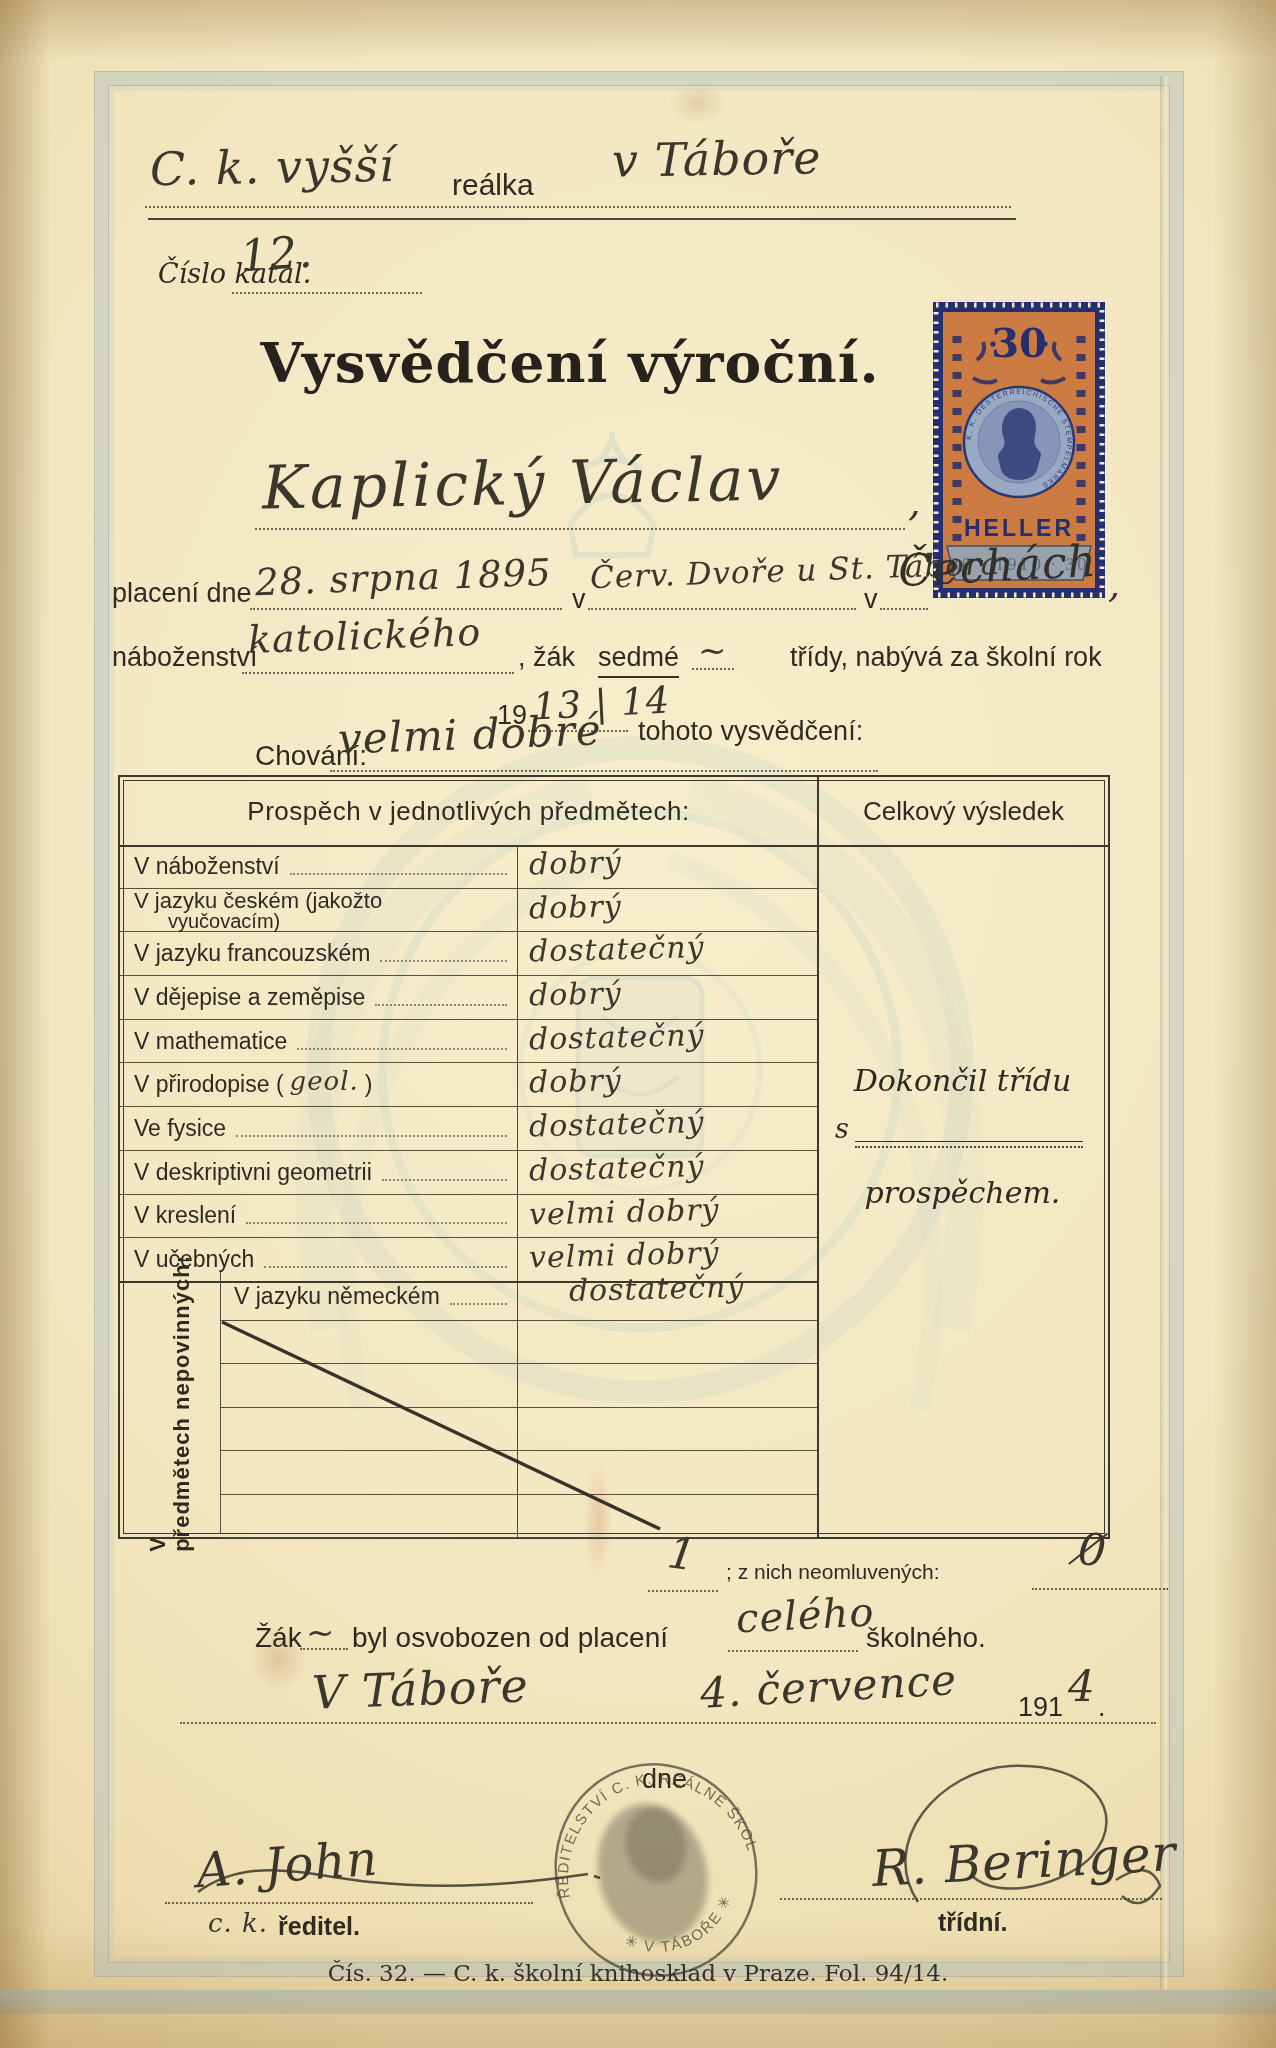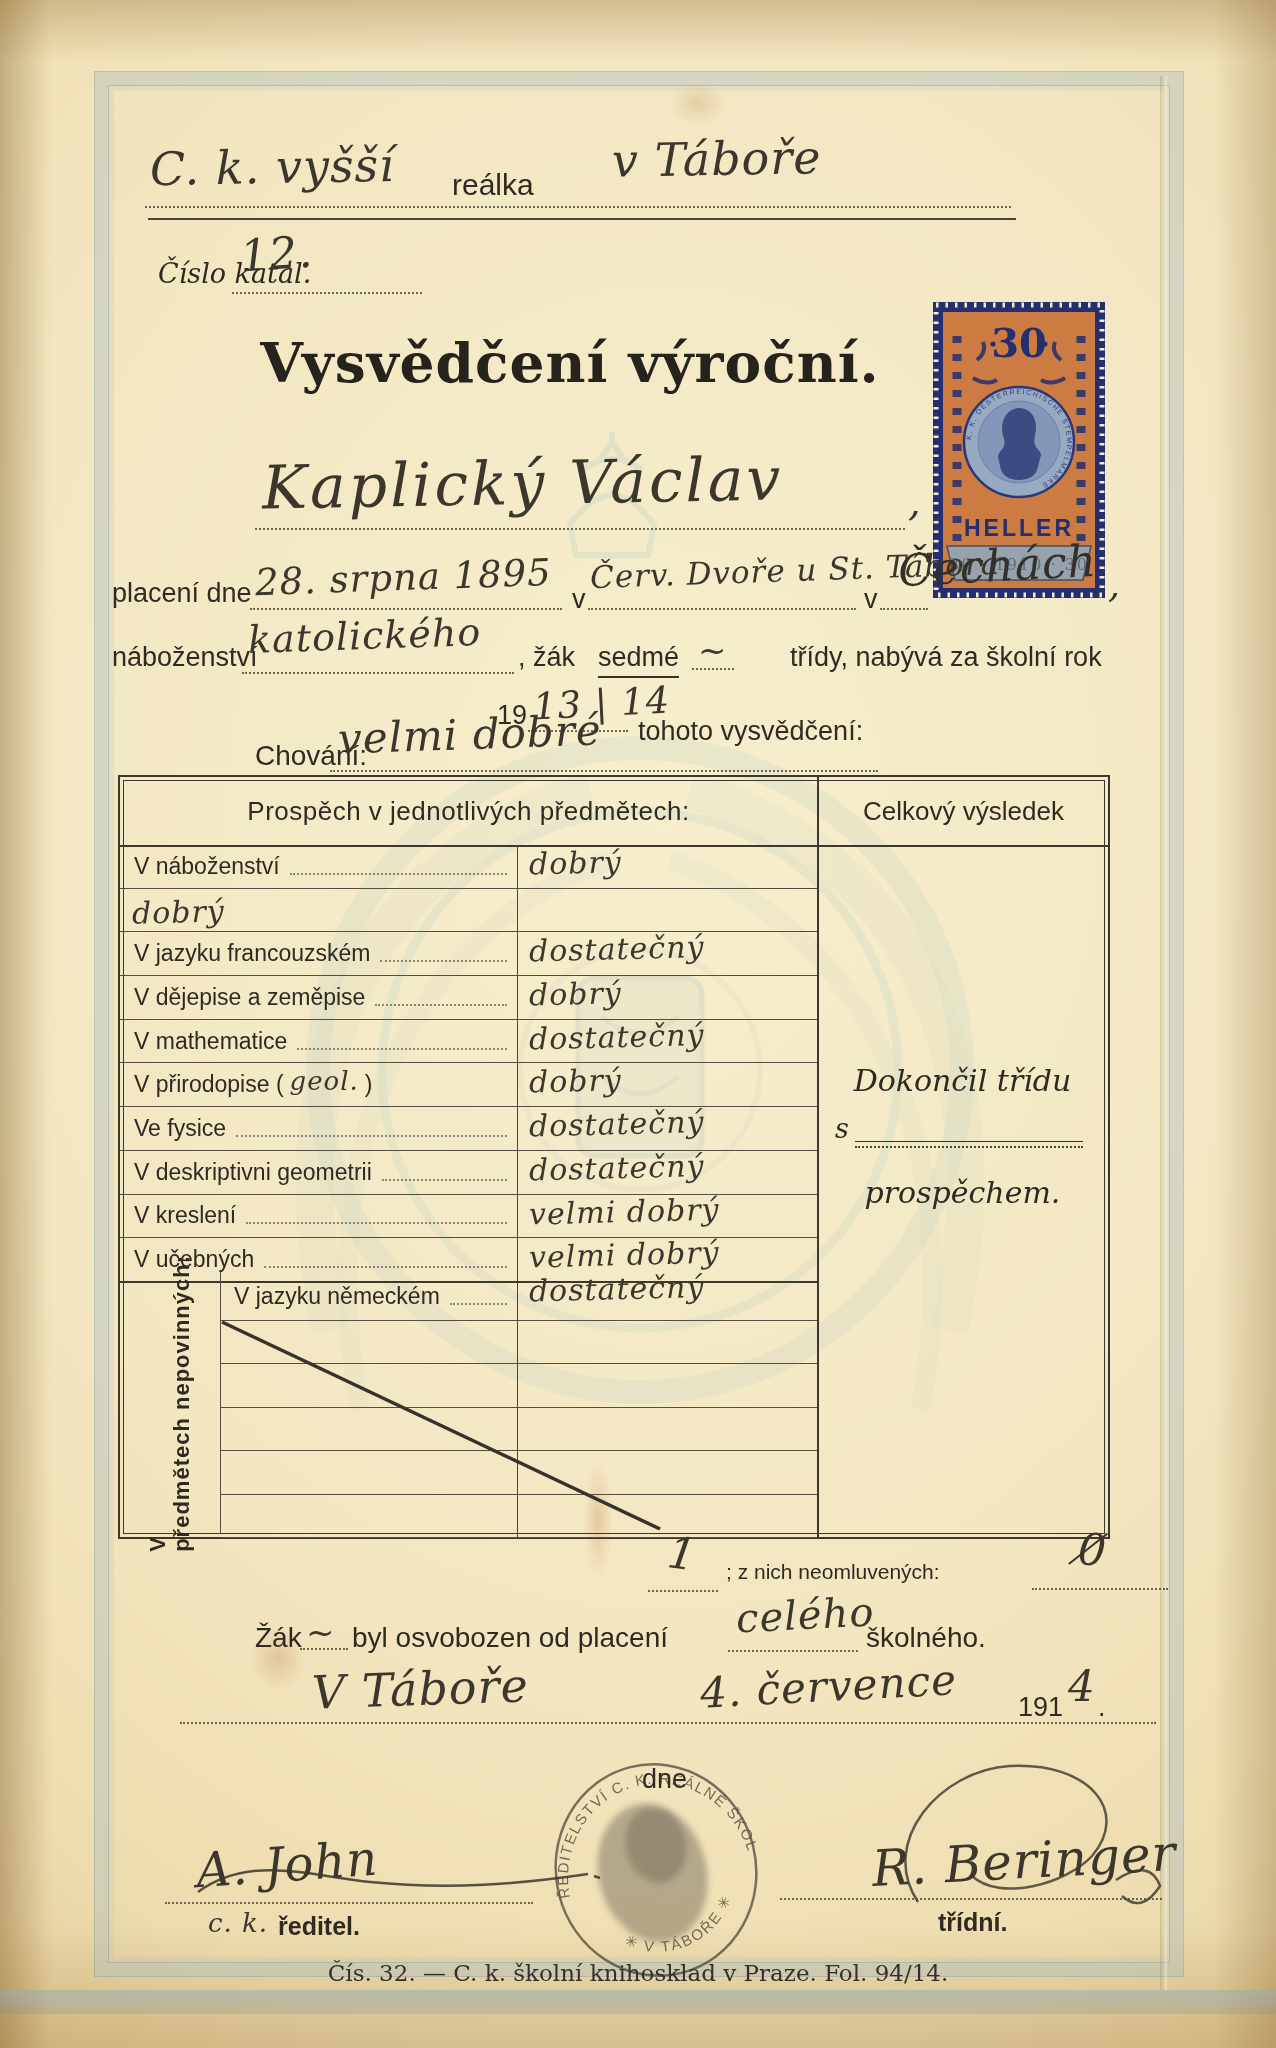--- a/index.html
+++ b/index.html
@@ -38,21 +38,21 @@
   .t-label .dots{flex:1;margin:14px 10px 0 10px;border-bottom:2px dotted #57514a;opacity:.65;height:1px;}
   .t-grade{flex:1;font-size:30px;padding-left:12px;transform:rotate(-1.5deg);position:relative;top:-2px;white-space:nowrap;}
   .two .t-label{display:block;padding-top:2px;}
   .two .l1{font-size:22px;line-height:20px;display:block;}
   .two .l2{font-size:20px;line-height:20px;display:block;padding-left:34px;}
   #opt{position:absolute;left:0;top:495px;width:697px;height:262px;}
   .opt-side{position:absolute;left:0;top:0;width:100px;height:100%;border-right:1px solid #564f41;
     display:flex;align-items:center;justify-content:center;}
   .opt-side span{writing-mode:vertical-rl;transform:rotate(180deg);font-weight:bold;font-size:22px;letter-spacing:1px;line-height:24px;}
   #opt-rows{position:absolute;left:100px;top:0;right:0;}
-  #opt-rows .t-row{height:48px;}
+  #opt-rows .t-row{height:48px;gap:40px;}
   #opt-rows .t-row .t-label{width:297px;}
   #opt-rows .t-row.empty{height:42.4px;}
   .overall{position:absolute;left:699px;top:68px;width:287px;height:692px;}
   .ovl-1{position:absolute;left:0;top:218px;width:100%;text-align:center;font-size:30px;}
   .ovl-s{position:absolute;left:16px;top:268px;font-size:27px;}
   .ovl-line{position:absolute;left:36px;top:296px;width:228px;height:4px;border-top:1.5px solid #35312a;border-bottom:2px dotted #4b463b;}
   .ovl-2{position:absolute;left:0;top:330px;width:100%;text-align:center;font-size:30px;}
   
   .bottom-band{left:0;top:1990px;width:1276px;height:24px;background:linear-gradient(180deg,rgba(150,172,180,.55),rgba(110,132,142,.22));}
   .fold-right{left:1160px;top:76px;width:7px;height:1914px;background:linear-gradient(90deg,rgba(120,95,45,.22),rgba(255,255,240,.45));}
@@ -172,20 +172,24 @@
 
     <div id="rows">
       <div class="t-row">
         <div class="t-label">
             <span>V náboženství</span>
             <span class="dots"></span>
           </div>
         <div class="t-grade hw">dobrý</div>
       </div>
       <div class="t-row two">
+        <div class="t-label">
+            <span class="l1">V jazyku českém (jakožto</span>
+            <span class="l2">vyučovacím)</span>
+          </div>
         <div class="t-grade hw">dobrý</div>
       </div>
       <div class="t-row">
         <div class="t-label">
             <span>V jazyku francouzském</span>
             <span class="dots"></span>
           </div>
         <div class="t-grade hw">dostatečný</div>
       </div>
       <div class="t-row">

